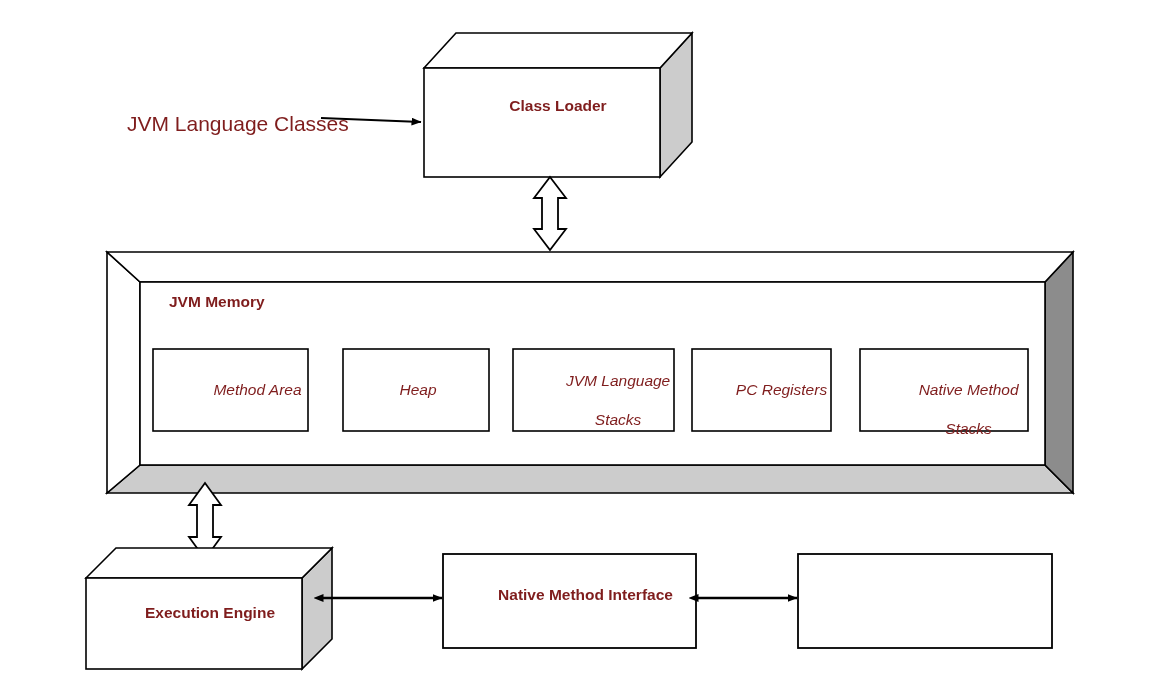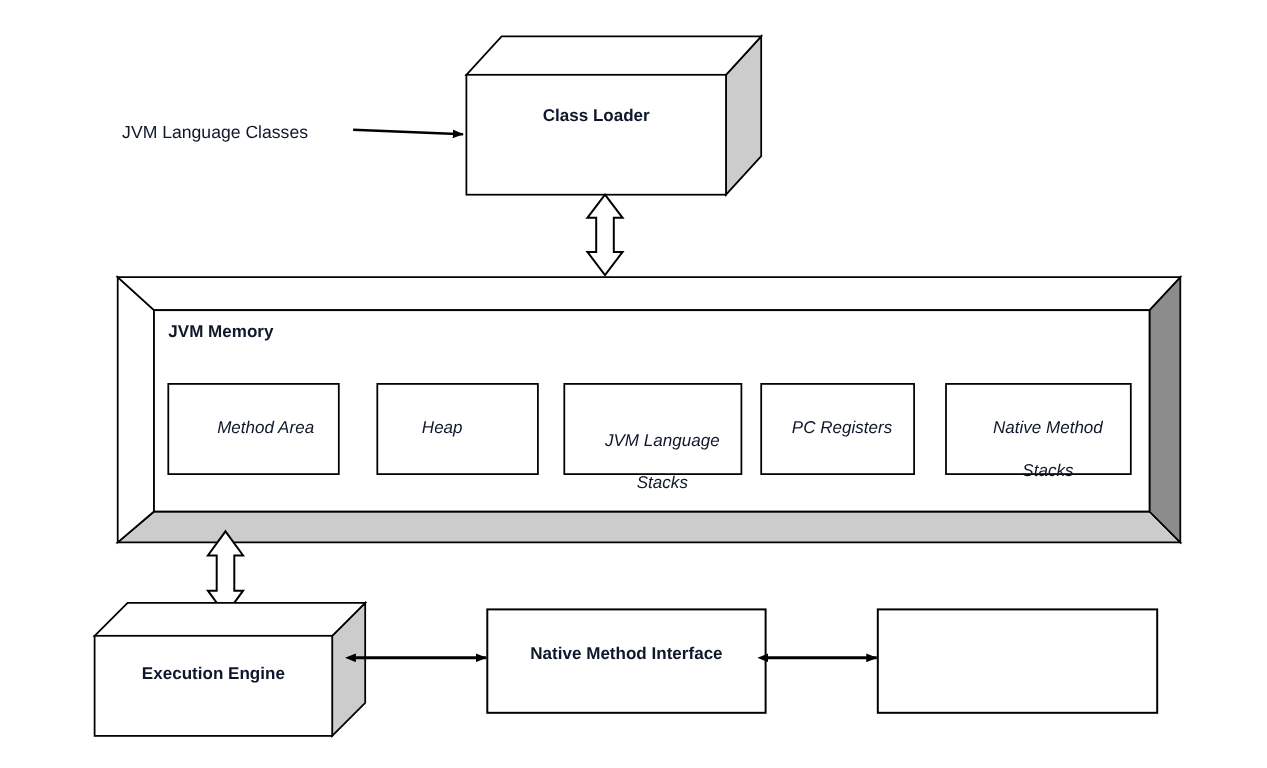--- a/index.html
+++ b/index.html
@@ -17,23 +17,24 @@
   }
   #diagram-svg {
     position: absolute;
     left: 0;
     top: 0;
     width: 1152px;
     height: 698px;
   }
   .lbl {
     position: absolute;
-    color: #0f172a;
+    color: #7f1d1d;
     white-space: pre;
     line-height: 1.25;
+    padding-left: 16px;
   }
   .lbl-bold {
     font-weight: bold;
   }
   .lbl-italic {
     font-style: italic;
   }
   .lbl-center {
     text-align: center;
   }
@@ -87,31 +88,31 @@
     </g>
 
     <rect x="443" y="554" width="253" height="94" fill="#FFFFFF" stroke="#000000" stroke-width="1.8"></rect>
 
     <rect x="798" y="554" width="254" height="94" fill="#FFFFFF" stroke="#000000" stroke-width="1.8"></rect>
 
     <line x1="323" y1="598" x2="442" y2="598" stroke="#000000" stroke-width="2.6" marker-start="url(#arrowhead-start)" marker-end="url(#arrowhead-end)"></line>
     <line x1="698" y1="598" x2="797" y2="598" stroke="#000000" stroke-width="2.6" marker-start="url(#arrowhead-start)" marker-end="url(#arrowhead-end)"></line>
   </svg>
 
-  <div class="lbl" style="left:111px; top:111px; font-size:16px;">JVM Language Classes</div>
+  <div class="lbl" style="left:111px; top:111px; font-size:21px;">JVM Language Classes</div>
 
   <div class="lbl lbl-bold lbl-center" style="left:424px; top:96px; width:236px; font-size:15.5px;">Class Loader</div>
 
   <div class="lbl lbl-bold" style="left:153px; top:292px; font-size:15.5px;text-align:right;">JVM Memory</div>
 
   <div class="lbl lbl-italic lbl-center" style="left:153px; top:380px; width:177px; font-size:15.5px;">Method Area</div>
 
   <div class="lbl lbl-italic lbl-center" style="left:343px; top:380px; width:118px; font-size:15.5px;">Heap</div>
 
-  <div class="lbl lbl-italic lbl-center" style="left:513px; top:372px; width:161px; font-size:15.5px;">
+  <div class="lbl lbl-italic lbl-center" style="left:513px; top:352px; width:161px; font-size:15.5px;">
     <span>JVM Language</span><br>
     <span>Stacks</span>
   </div>
 
   <div class="lbl lbl-italic lbl-center" style="left:692px; top:380px; width:147px; font-size:15.5px;">PC Registers</div>
 
   <div class="lbl lbl-italic lbl-center" style="left:860px; top:361px; width:168px; font-size:15.5px;">
     <span>Native Method</span><br>
     <span>Stacks</span>
   </div>

